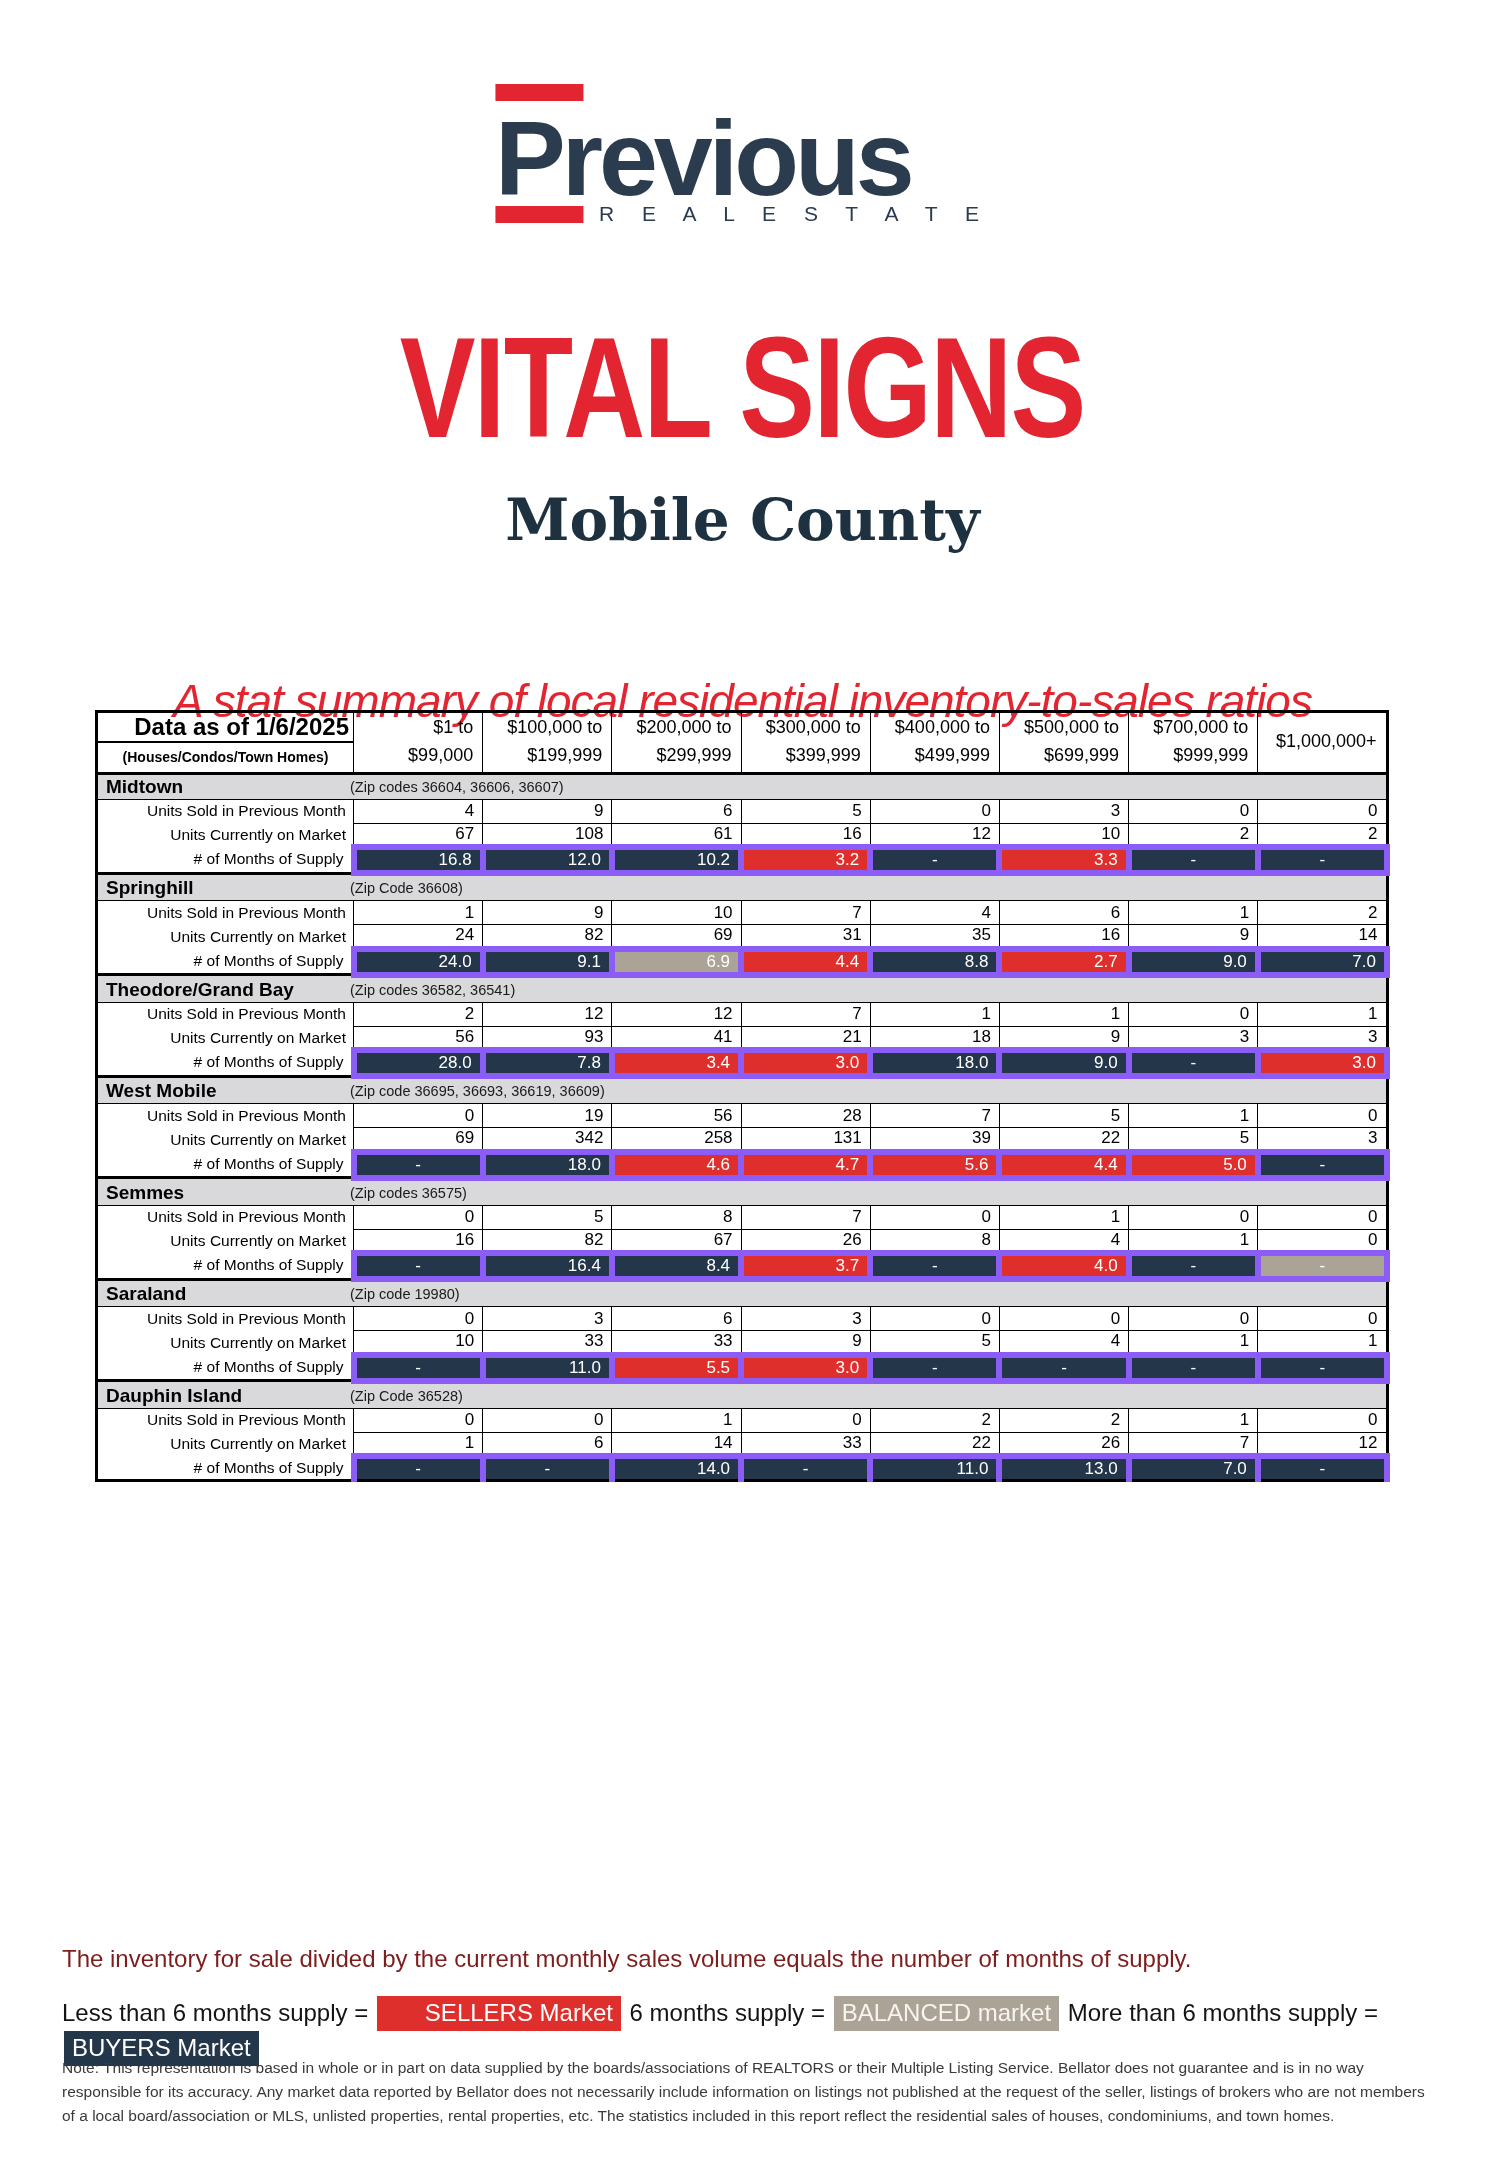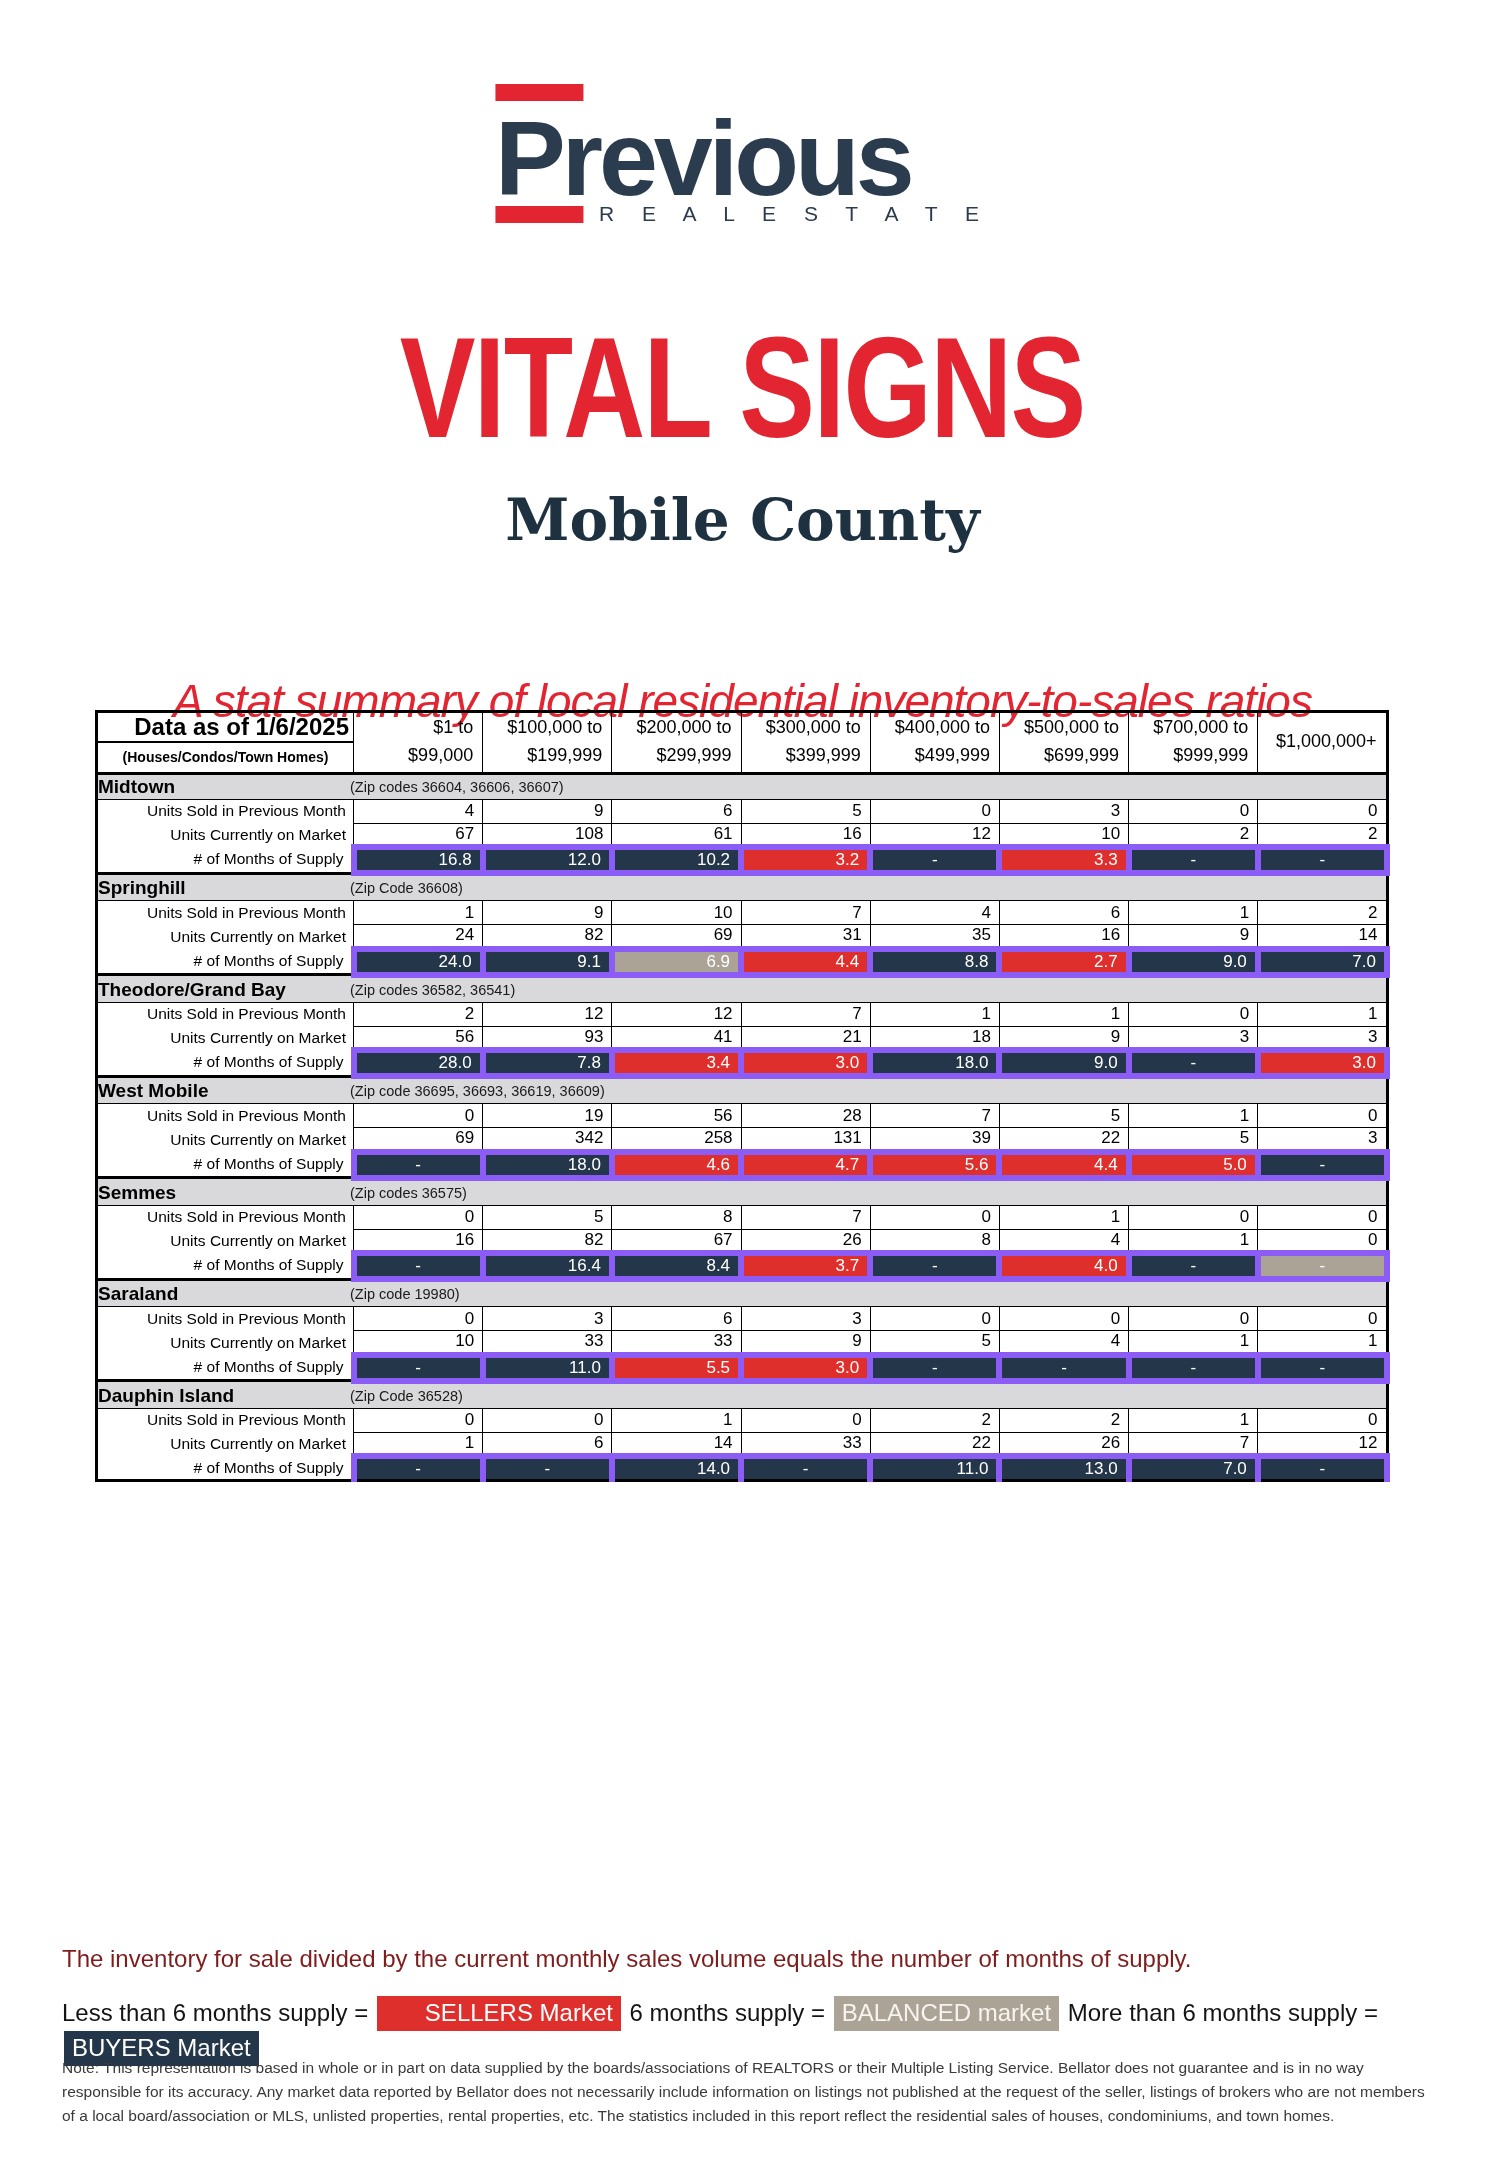--- a/index.html
+++ b/index.html
@@ -54,21 +54,21 @@
   .head-price{
     font-weight:400;font-size:18px;text-align:right;padding:0 9px 0 0;vertical-align:middle;
     border-left:1px solid #000;
   }
   .head-price div{line-height:1.55;}
   tr.sec td{
     background:var(--sec-gray);border-top:3px solid #000;border-bottom:1px solid #000;
     height:26px;padding:1px 0;
   }
   .sec-inner{display:flex;align-items:center;}
-  .sec-name{font-weight:700;font-size:19px;width:252px;flex:none;}
+  .sec-name{font-weight:700;font-size:19px;padding-left:8px;width:252px;flex:none;}
   .sec-zips{font-size:14.5px;color:#1a1a1a;}
   td.rowlabel{
     border:0;text-align:right;padding:0 7px 0 0;font-size:15.5px;height:24px;background:#fff;
   }
   td.val{
     border:1px solid #000;text-align:right;padding:0 8px 0 0;font-size:17px;height:24px;background:#fff;
   }
   td.sup{
     border:6px solid #8b5cf6;text-align:right;padding:0 8px 0 0;font-size:17px;height:24px;color:#fff;
   }

